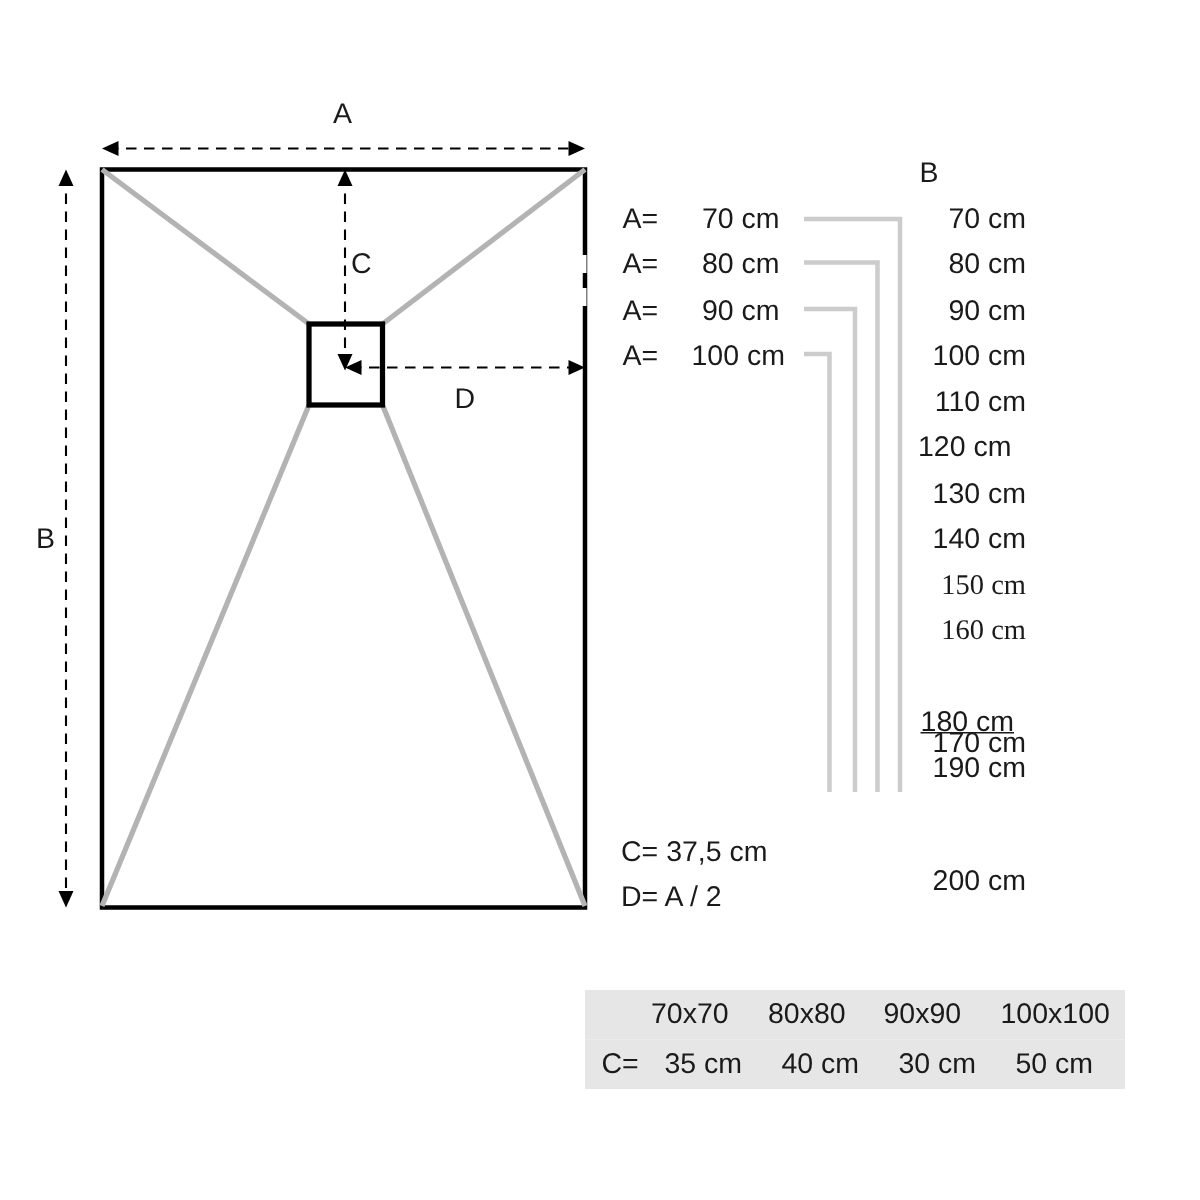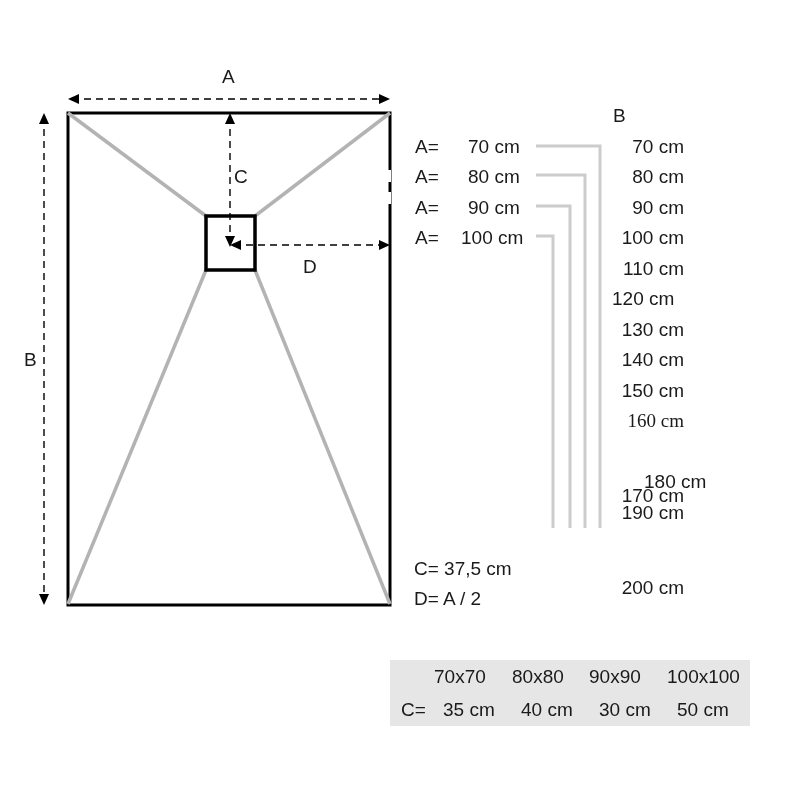--- a/index.html
+++ b/index.html
@@ -123,24 +123,24 @@
   <div class="txt legend-row" style="left:461px; top:228px;">100 cm</div>
 
   <div class="txt list-item" style="left:612px; top:137px; width:72px; text-align:right;">70 cm</div>
   <div class="txt list-item" style="left:612px; top:167px; width:72px; text-align:right;">80 cm</div>
   <div class="txt list-item" style="left:612px; top:198px; width:72px; text-align:right;">90 cm</div>
   <div class="txt list-item" style="left:612px; top:228px; width:72px; text-align:right;">100 cm</div>
   <div class="txt list-item" style="left:612px; top:259px; width:72px; text-align:right;">110 cm</div>
   <div class="txt list-item" style="left:612px; top:289px; width:72px; text-align:left;">120 cm</div>
   <div class="txt list-item" style="left:612px; top:320px; width:72px; text-align:right;">130 cm</div>
   <div class="txt list-item" style="left:612px; top:350px; width:72px; text-align:right;">140 cm</div>
-  <div class="txt list-item" style="left:612px; top:381px; width:72px; text-align:right;">150 cm</div>
+  <div class="txt list-item" style="left:612px; top:381px; width:72px; text-align:right;font-family:Liberation Serif, serif;">150 cm</div>
   <div class="txt list-item" style="left:612px; top:411px; width:72px; text-align:right;font-family:Liberation Serif, serif;">160 cm</div>
   <div class="txt list-item" style="left:612px; top:442px; width:72px; text-align:right;margin-top:44px;">170 cm</div>
-  <div class="txt list-item" style="left:644px; top:472px; width:72px; text-align:left;">180 cm</div>
+  <div class="txt list-item" style="left:604px; top:472px; width:72px; text-align:right;text-decoration:underline;">180 cm</div>
   <div class="txt list-item" style="left:612px; top:503px; width:72px; text-align:right;">190 cm</div>
   <div class="txt list-item" style="left:612px; top:533px; width:72px; text-align:right;margin-top:45px;">200 cm</div>
 
   <div class="txt formula" style="left:414px; top:559px;">C= 37,5 cm</div>
   <div class="txt formula" style="left:414px; top:589px;">D= A / 2</div>
 
   <div class="txt table-cell" style="left:434px; top:667px;">70x70</div>
   <div class="txt table-cell" style="left:512px; top:667px;">80x80</div>
   <div class="txt table-cell" style="left:589px; top:667px;">90x90</div>
   <div class="txt table-cell" style="left:667px; top:667px;">100x100</div>

